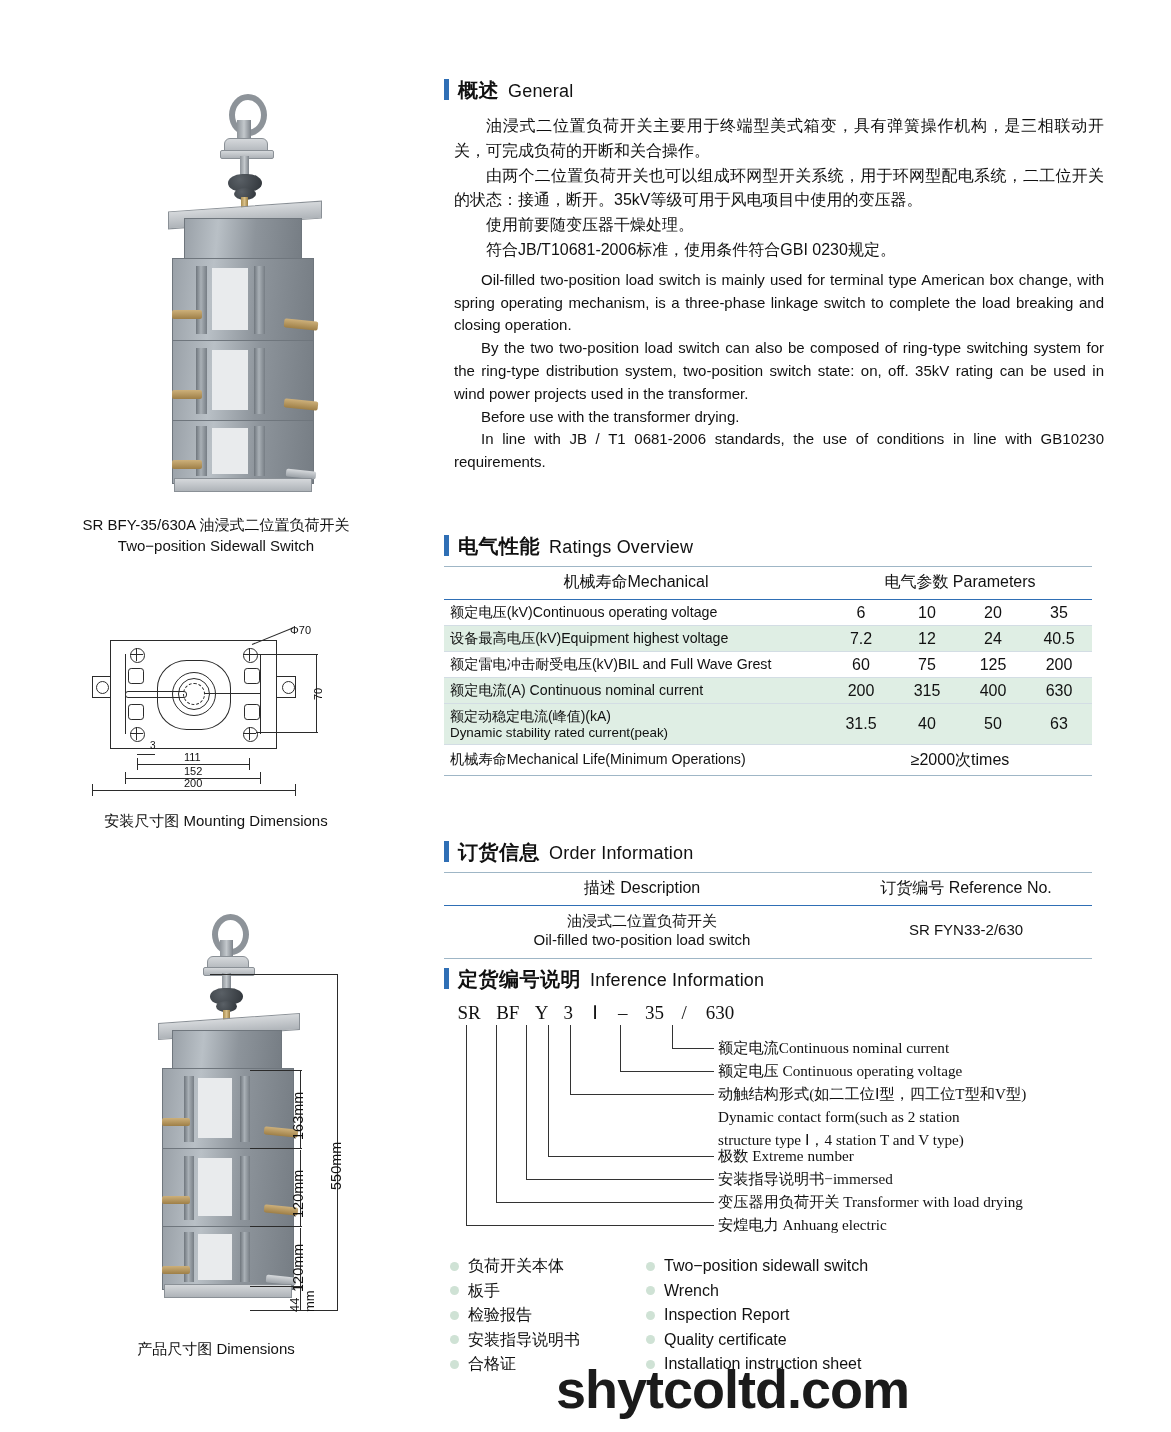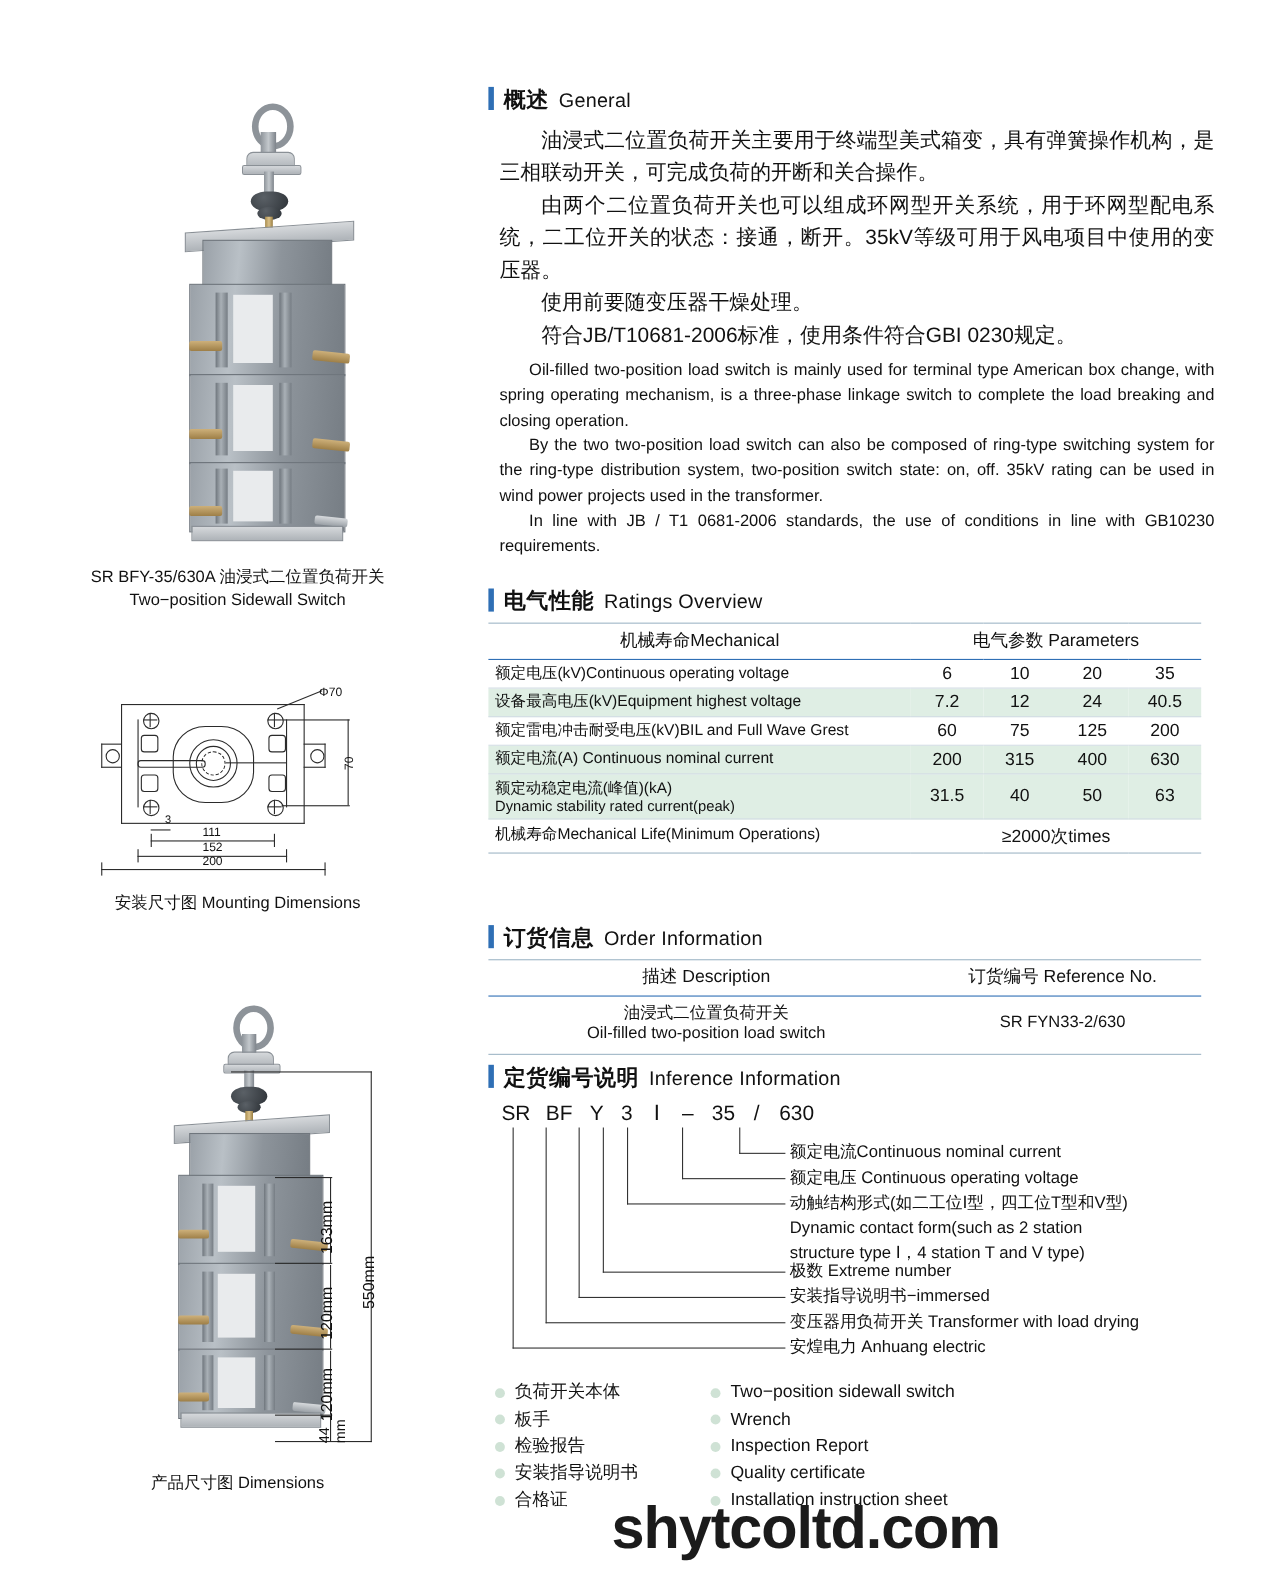--- a/index.html
+++ b/index.html
@@ -17,21 +17,21 @@
   .col-left{position:absolute;left:0;top:0;width:432px;height:1432px;}
   .col-right{position:absolute;left:440px;top:0;width:680px;height:1432px;}
 
   
   .sec-head{display:flex;align-items:baseline;gap:9px;margin:0 0 6px 0;}
   .sec-bar{width:5px;height:21px;background:#2f6fb5;flex:0 0 auto;position:relative;top:3px;}
   .sec-cn{font-size:20px;font-weight:700;letter-spacing:.5px;color:#111;}
   .sec-en{font-size:18px;font-weight:400;color:#111;letter-spacing:.2px;}
 
   
-  .body-cn{font-size:19px;line-height:1.55;margin:0;text-align:justify;color:#111;}
+  .body-cn{font-size:16px;line-height:1.55;margin:0;text-align:justify;color:#111;}
   .body-cn.ind{text-indent:2em;}
   .body-en{font-size:15px;line-height:1.52;margin:0;text-align:justify;color:#111;}
   .body-en.ind{text-indent:1.8em;}
   .gap{height:6px;}
 
   
   table.rt{border-collapse:collapse;width:648px;margin-top:2px;font-size:14.2px;}
   table.rt td,table.rt th{padding:0;vertical-align:middle;}
   .rt .hdr td{
     border-top:1.5px solid #9fb6c6;border-bottom:1.5px solid #2f6fb5;
@@ -49,21 +49,21 @@
 
   
   table.ot{border-collapse:collapse;width:648px;font-size:15px;margin-top:2px;}
   table.ot td{padding:0;text-align:center;}
   .ot .hdr td{border-top:1.5px solid #9fb6c6;border-bottom:1.5px solid #2f6fb5;font-size:16px;padding:5px 0 6px;}
   .ot .row td{border-bottom:1.5px solid #9fb6c6;padding:6px 0 8px;line-height:1.25;}
   .ot .dcol{width:396px;}
   .ot .rcol{width:252px;}
 
   
-  .code-wrap{position:relative;height:242px;margin-top:6px;}
+  .code-wrap{position:relative;height:242px;margin-top:6px;font-family:Liberation Serif, serif;}
   .code-line{position:absolute;left:8px;top:0;font-size:19px;letter-spacing:0;white-space:nowrap;}
   .code-line span{display:inline-block;}
   .lead{position:absolute;background:#333;}
   .lbl{position:absolute;font-size:15.2px;white-space:nowrap;line-height:1.22;color:#111;}
 
   
   .deliv{display:flex;gap:0;margin-top:4px;}
   .deliv ul{list-style:none;margin:0;padding:0;}
   .deliv li{display:flex;align-items:center;gap:9px;font-size:16px;height:24.5px;line-height:24.5px;}
   .bul{width:9px;height:9px;border-radius:50%;background:#cfe2d5;flex:0 0 auto;}
@@ -296,20 +296,21 @@
         <div class="sec-en">General</div>
       </div>
       <div style="padding-left:10px;padding-top:4px;">
         <p class="body-cn ind">油浸式二位置负荷开关主要用于终端型美式箱变，具有弹簧操作机构，是三相联动开关，可完成负荷的开断和关合操作。</p>
         <p class="body-cn ind">由两个二位置负荷开关也可以组成环网型开关系统，用于环网型配电系统，二工位开关的状态：接通，断开。35kV等级可用于风电项目中使用的变压器。</p>
         <p class="body-cn ind">使用前要随变压器干燥处理。</p>
         <p class="body-cn ind">符合JB/T10681-2006标准，使用条件符合GBI 0230规定。</p>
         <div class="gap"></div>
         <p class="body-en ind">Oil-filled two-position load switch is mainly used for terminal type American box change, with spring operating mechanism, is a three-phase linkage switch to complete the load breaking and closing operation.</p>
         <p class="body-en ind">By the two two-position load switch can also be composed of ring-type switching system for the ring-type distribution system, two-position switch state: on, off. 35kV rating can be used in wind power projects used in the transformer.</p>
+        <p class="body-en ind">Before use with the transformer drying.</p>
         <p class="body-en ind">In line with JB / T1 0681-2006 standards, the use of conditions in line with GB10230 requirements.</p>
       </div>
     </div>
 
     <div style="position:absolute;left:4px;top:532px;width:660px;">
       <div class="sec-head">
         <div class="sec-bar"></div>
         <div class="sec-cn">电气性能</div>
         <div class="sec-en">Ratings Overview</div>
       </div>

